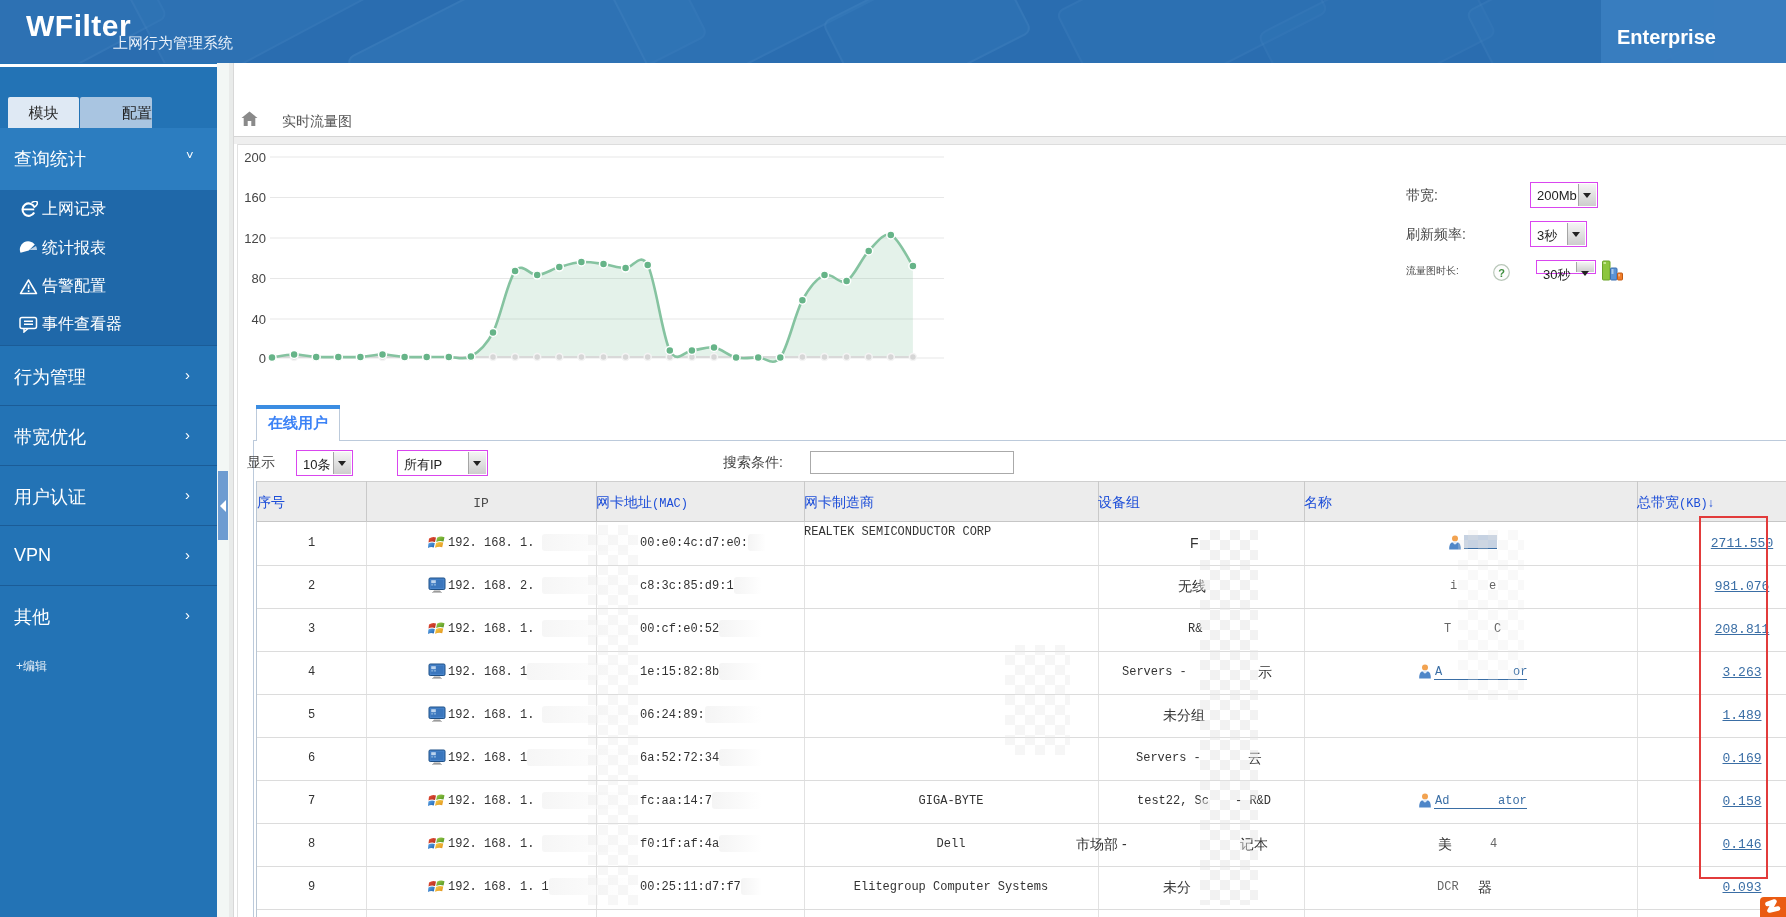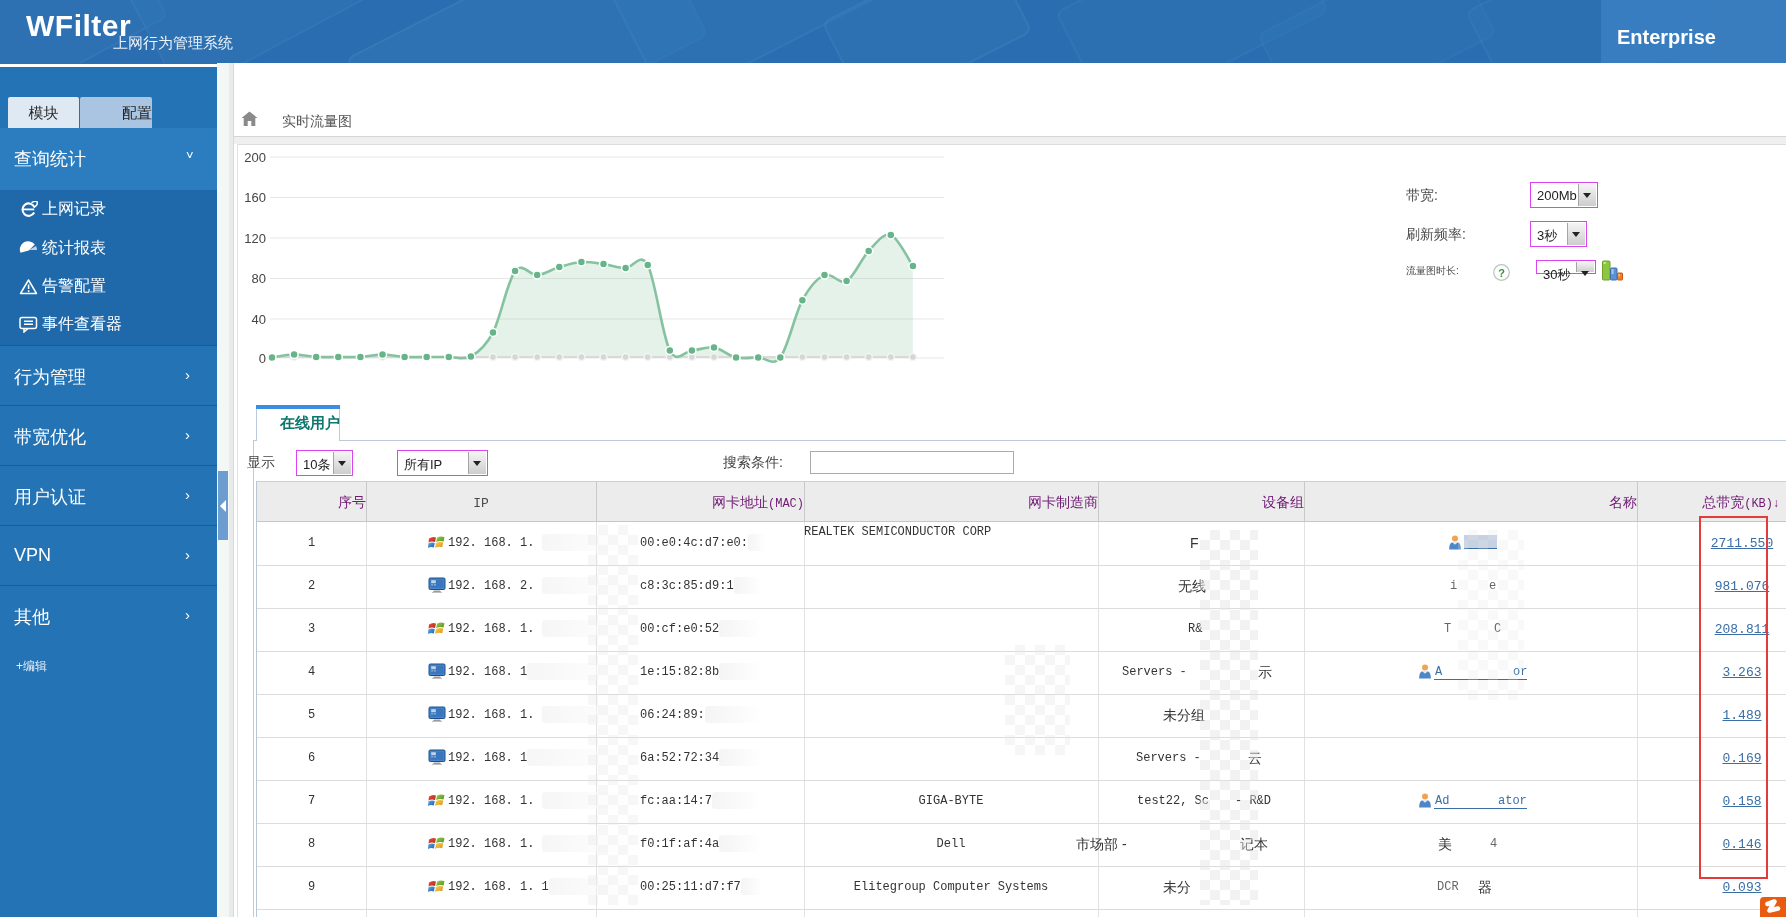--- a/index.html
+++ b/index.html
@@ -1,20 +1,20 @@
 <!DOCTYPE html>
 <html><head><meta charset="utf-8"><style>
 * {margin:0;padding:0}
 html,body {width:1786px;height:917px;overflow:hidden;background:#fff;font-family:"Liberation Sans",sans-serif}
 .abs {position:absolute}
 .mm {font-family:"Liberation Mono",monospace;font-size:12px;color:#333;white-space:pre}
 .ml {font-family:"Liberation Mono",monospace;font-size:13px}
 .lk {color:#3a6ea5;text-decoration:underline}
 .cc {font-size:14px;color:#333;white-space:pre}
-.ch {font-size:14px;color:#701a75;text-align:right}
+.ch {font-size:14px;color:#1d4ed8;text-align:left}
 .mh {font-family:"Liberation Mono",monospace;font-size:13px;color:#4a4a4a;text-align:center}
 .mh2 {font-family:"Liberation Mono",monospace;font-size:12px}
 .selbox {background:#fff;border:1px solid #d946ef;box-sizing:border-box}
 .selt {position:absolute;left:6px;top:5px;font-size:13px;color:#222}
 .selb {position:absolute;right:1px;top:1px;bottom:1px;width:17px;background:linear-gradient(#f5f5f5,#cdcdcd);border-left:1px solid #a5a5a5}
 .selar {position:absolute;left:4px;top:9px;width:0;height:0;border-left:4.5px solid transparent;border-right:4.5px solid transparent;border-top:5px solid #222}
 </style></head>
 <body>
 <div class="abs" style="left:0;top:0;width:1786px;height:63px;background:#2a6db0;overflow:hidden">
 <div class="abs" style="left:-60px;top:-40px;width:210px;height:110px;background:#3176b7;border:2px solid #3f80be;border-radius:8px;transform:rotate(-28deg);opacity:0.5"></div>
@@ -210,21 +210,21 @@
       <rect x="1.5" y="2" width="2.5" height="2" fill="#c6e693"></rect>
       <rect x="8.5" y="8" width="6.5" height="12" rx="1" fill="#5b94d6" stroke="#3c6fae"></rect>
       <rect x="9.5" y="9" width="2" height="5" fill="#aac9ec"></rect>
       <rect x="15.5" y="13" width="5" height="7" rx="0.8" fill="#f07d2a" stroke="#c25a12"></rect>
       <rect x="16.3" y="14" width="1.6" height="2.4" fill="#f8bd92"></rect>
     </svg></div>
 <div class="abs" style="left:253px;top:440px;width:1533px;height:1px;background:#bccadb"></div>
 <div class="abs" style="left:253px;top:440px;width:1px;height:477px;background:#bccadb"></div>
 <div class="abs" style="left:256px;top:405px;width:84px;height:36px;background:#fff;border:1px solid #bccadb;border-bottom:none;box-sizing:border-box"></div>
 <div class="abs" style="left:256px;top:405px;width:84px;height:4px;background:#3b8de2"></div>
-<div class="abs" style="left:256px;top:414px;width:84px;text-align:right;font-size:15px;font-weight:bold;color:#0f766e">在线用户</div>
+<div class="abs" style="left:256px;top:414px;width:84px;text-align:center;font-size:15px;font-weight:bold;color:#3b82f6">在线用户</div>
 <div class="abs" style="left:247px;top:454px;font-size:14px;color:#444">显示</div>
 <div class="abs selbox" style="left:296px;top:450px;width:57px;height:26px">
     <span class="selt">10条</span>
     <span class="selb">
       <span class="selar"></span>
     </span>
   </div>
 <div class="abs selbox" style="left:397px;top:450px;width:91px;height:26px">
     <span class="selt">所有IP</span>
     <span class="selb">

